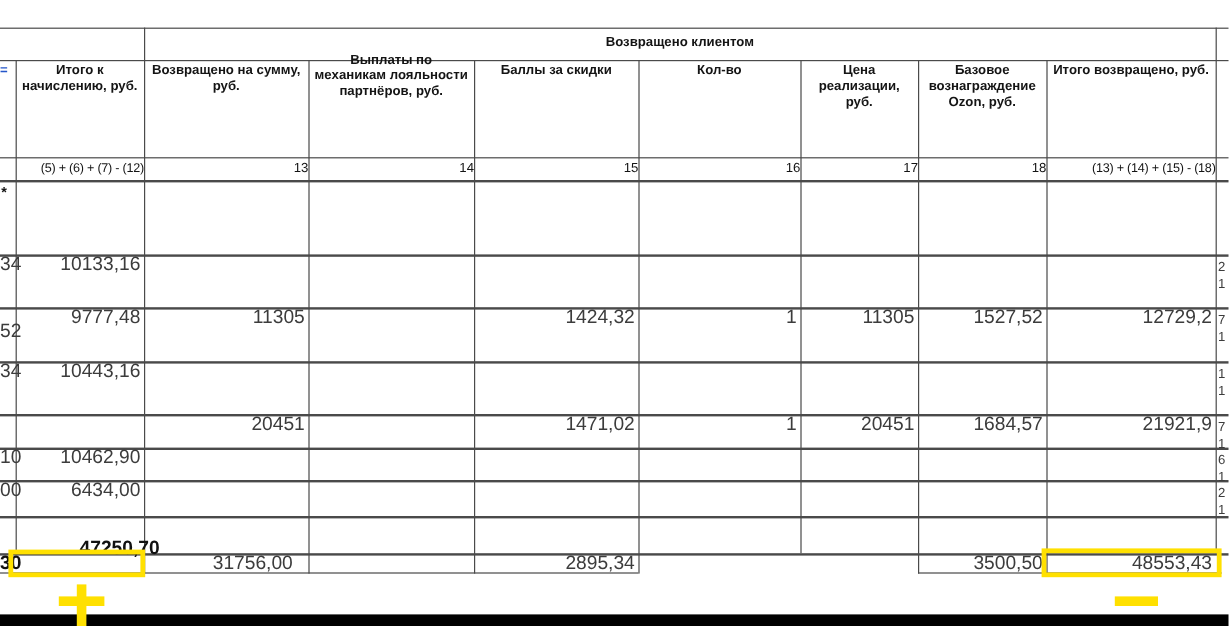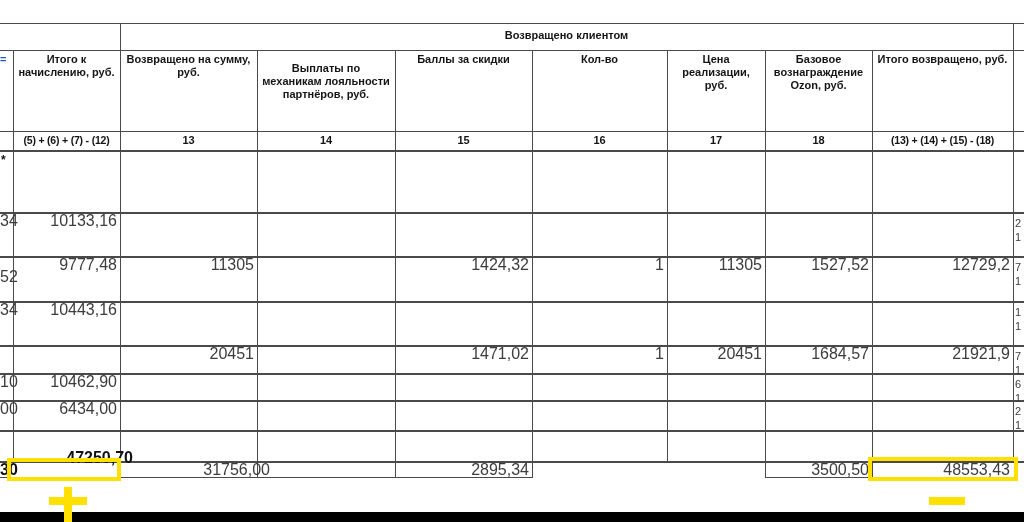--- a/index.html
+++ b/index.html
@@ -2,21 +2,21 @@
 <html style="--yellow: #FFE000; --grid: #4a4a4a; --bar: #000000; --blue: #2456c9;"><head>
 <meta charset="utf-8">
 <style>
   html,body{margin:0;padding:0;background:#fff;}
   .screen{position:relative;width:1024px;height:522px;background:#ffffff;overflow:hidden;
           font-family:"Liberation Sans",sans-serif;}
   .hl{position:absolute;background:var(--grid,#4a4a4a);}
   .vl{position:absolute;background:var(--grid,#4a4a4a);width:1px;}
   .hdr{position:absolute;font-weight:bold;font-size:11px;line-height:13px;text-align:center;
        color:#141414;white-space:pre-line;}
-  .code{position:absolute;font-weight:bold;font-size:11px;line-height:13px;text-align:center;color:#141414;}
+  .code{position:absolute;font-weight:normal;font-size:11px;line-height:13px;text-align:right;color:#141414;}
   .code.small{font-size:10.5px;letter-spacing:-0.2px;}
   .note{position:absolute;font-weight:bold;font-size:10.5px;line-height:13px;text-align:center;
         color:#141414;white-space:pre-line;}
   .num{position:absolute;font-size:16px;line-height:13px;color:#3c3c3c;text-align:right;}
   .num.bold{font-weight:bold;color:#111;}
   .edge{position:absolute;font-size:11px;line-height:14px;color:#3c3c3c;text-align:left;white-space:pre-line;}
   .frag-blue{position:absolute;font-size:11px;font-weight:bold;color:var(--blue,#2456c9);}
   .frag-star{position:absolute;font-size:12px;font-weight:bold;color:#141414;}
   .hibox{position:absolute;border:4px solid var(--yellow,#ffe000);z-index:4;background:transparent;}
   .mark{position:absolute;background:var(--yellow,#ffe000);z-index:6;}
@@ -51,21 +51,21 @@
   <div class="vl" style="left:765px;top:50px;height:428px"></div>
   <div class="vl" style="left:872px;top:50px;height:428px"></div>
   <div class="vl" style="left:1013px;top:23px;height:438px"></div>
 
   <div class="hdr" style="left:13px;top:53px;width:107px">Итого к
 начислению, руб.</div>
 
   <div class="hdr" style="left:120px;top:29px;width:893px">Возвращено клиентом</div>
   <div class="hdr" style="left:120px;top:53px;width:137px">Возвращено на сумму,
 руб.</div>
-  <div class="hdr" style="left:257px;top:62px;width:138px">Выплаты по
+  <div class="hdr" style="left:257px;top:44px;width:138px">Выплаты по
 механикам лояльности
 партнёров, руб.</div>
   <div class="hdr" style="left:395px;top:53px;width:137px">Баллы за скидки</div>
   <div class="hdr" style="left:532px;top:53px;width:135px">Кол-во</div>
   <div class="hdr" style="left:667px;top:53px;width:98px">Цена
 реализации,
 руб.</div>
   <div class="hdr" style="left:765px;top:53px;width:107px">Базовое
 вознаграждение
 Ozon, руб.</div>
@@ -118,21 +118,21 @@
   <div class="edge" style="left:1015px;top:377px;width:10px">6
 1</div>
 
   <div class="num" style="left:0;top:402px;width:10px">00</div>
   <div class="num" style="left:13px;top:402px;width:104px">6434,00</div>
   <div class="edge" style="left:1015px;top:404px;width:10px">2
 1</div>
 
   <div class="num bold" style="left:0;top:463px;width:10px">30</div>
   <div class="num bold" style="left:13px;top:451px;width:120px">47250,70</div>
-  <div class="num" style="left:136px;top:463px;width:134px">31756,00</div>
+  <div class="num" style="left:110px;top:463px;width:134px">31756,00</div>
   <div class="num" style="left:395px;top:463px;width:134px">2895,34</div>
   <div class="num" style="left:765px;top:463px;width:104px">3500,50</div>
   <div class="num" style="left:872px;top:463px;width:138px">48553,43</div>
 
   <div class="hibox" style="left:7px;top:458px;width:106px;height:15px"></div>
   <div class="hibox" style="left:868px;top:457px;width:142px;height:16px"></div>
 
   <div class="mark" style="left:64px;top:487px;width:8px;height:35px"></div>
   <div class="mark" style="left:49px;top:497px;width:38px;height:8px"></div>
   <div class="mark" style="left:929px;top:497px;width:36px;height:8px"></div>

